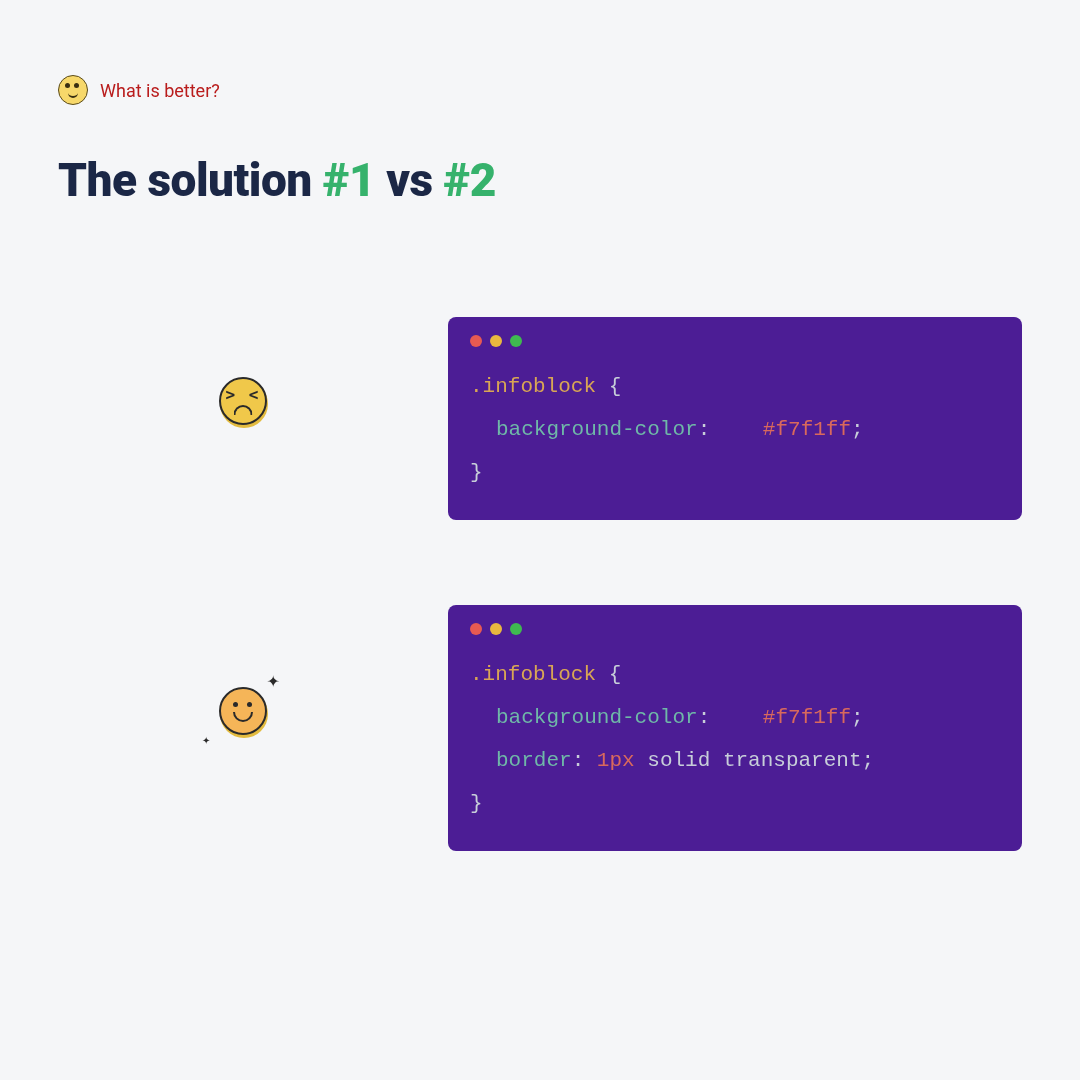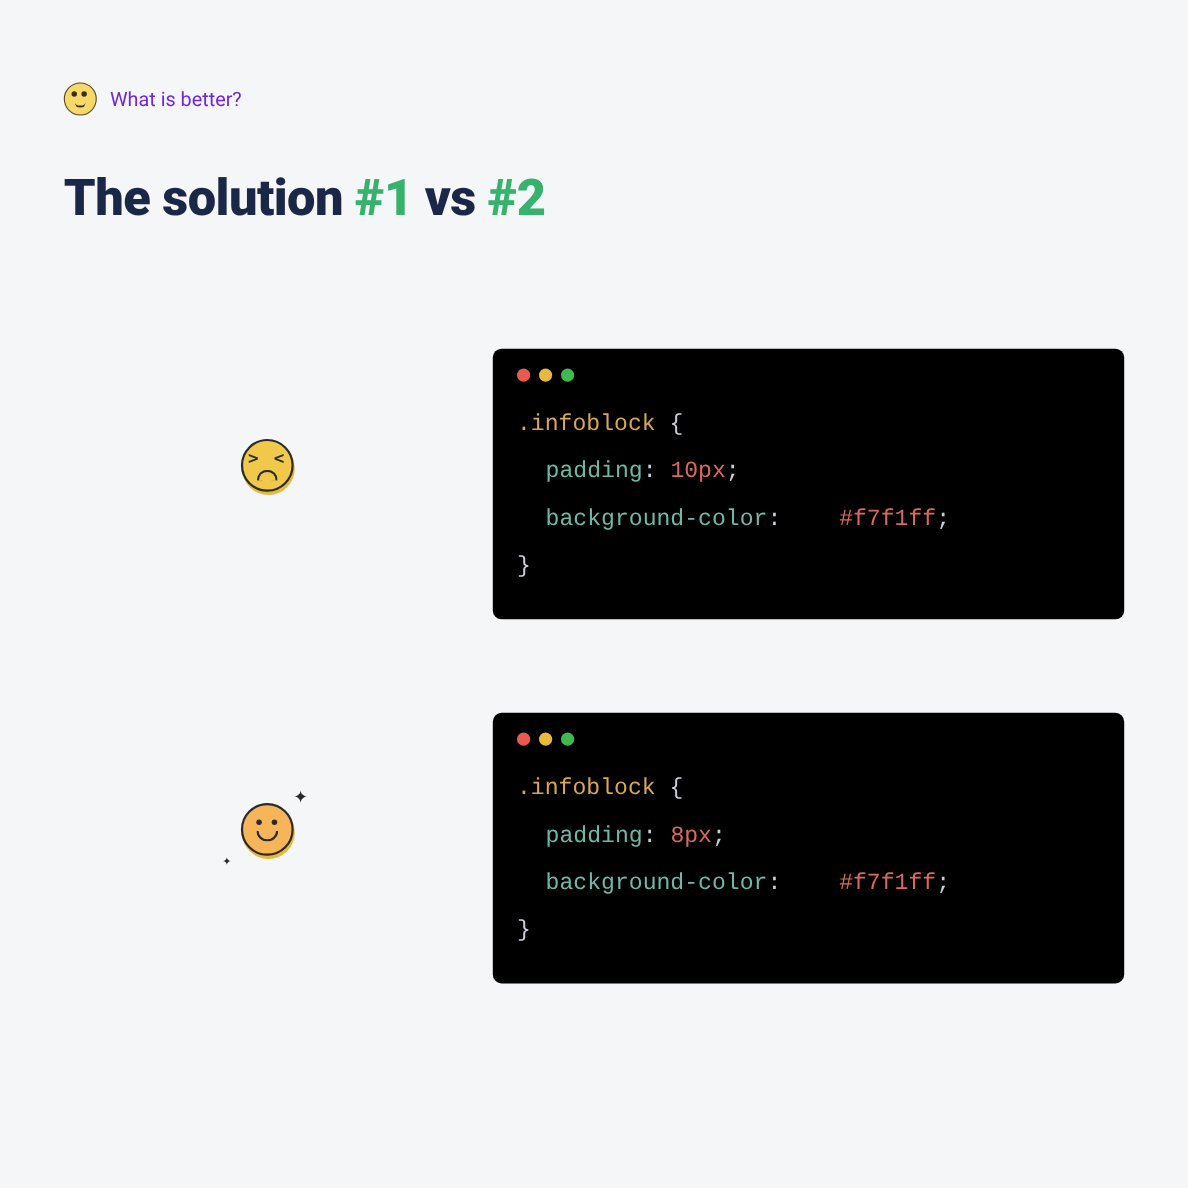--- a/index.html
+++ b/index.html
@@ -34,21 +34,21 @@
   .emoji-thinking::after {
     content: "";
     position: absolute;
     bottom: 6px; left: 9px;
     width: 10px; height: 4px;
     border-bottom: 2px solid #3a2f10;
     border-radius: 0 0 6px 6px;
   }
   .subtitle {
     font-size: 18px;
-    color: #6d28d9;
+    color: #b91c1c;
   }
   h1 {
     font-size: 46px;
     font-weight: 900;
     letter-spacing: -0.5px;
     color: #1b2746;
     margin-bottom: 110px;
     margin-top: 48px;
   }
   h1 .green { color: #36b26c; }
@@ -138,21 +138,21 @@
   .desc {
     font-size: 26px;
     font-weight: 800;
     line-height: 1.4;
     color: #1b2746;
   }
   .desc .green { color: #36b26c; }
 
   .code-window {
     flex: 1;
-    background: #000000;
+    background: #4c1d95;
     border-radius: 8px;
     padding: 18px 22px 26px 22px;
     color: #bfc7d5;
     font-family: "SFMono-Regular", Consolas, "Liberation Mono", Menlo, monospace;
     font-size: 21px;
     line-height: 2.05;
   }
   .dots {
     display: flex;
     gap: 8px;
@@ -193,21 +193,20 @@
       <div class="emoji sad"></div>
     </div>
   </div>
   <div class="code-window">
     <div class="dots">
       <div class="dot red"></div>
       <div class="dot yellow"></div>
       <div class="dot green"></div>
     </div>
     <div class="code-line"><span class="tok-selector">.infoblock</span> <span class="tok-brace">{</span></div>
-    <div class="code-line"><span class="indent"><span class="tok-prop">padding</span><span class="tok-punc">: </span><span class="tok-num">10</span><span class="tok-unit">px</span><span class="tok-punc">;</span></span></div>
     <div class="code-line"><span class="indent"><span class="tok-prop">background-color</span><span class="tok-punc">: </span><span class="tok-val">#f7f1ff</span><span class="tok-punc">;</span></span></div>
     <div class="code-line"><span class="tok-brace">}</span></div>
   </div>
 </div>
 
 <div class="section">
   <div class="left">
     <div class="emoji-wrap">
       <div class="sparkles">
         <span class="spark s1">✦</span>
@@ -216,17 +215,17 @@
       </div>
     </div>
   </div>
   <div class="code-window">
     <div class="dots">
       <div class="dot red"></div>
       <div class="dot yellow"></div>
       <div class="dot green"></div>
     </div>
     <div class="code-line"><span class="tok-selector">.infoblock</span> <span class="tok-brace">{</span></div>
-    <div class="code-line"><span class="indent"><span class="tok-prop">padding</span><span class="tok-punc">: </span><span class="tok-num">8</span><span class="tok-unit">px</span><span class="tok-punc">;</span></span></div>
     <div class="code-line"><span class="indent"><span class="tok-prop">background-color</span><span class="tok-punc">: </span><span class="tok-val">#f7f1ff</span><span class="tok-punc">;</span></span></div>
+    <div class="code-line"><span class="indent"><span class="tok-prop">border</span><span class="tok-punc">: </span><span class="tok-num">1</span><span class="tok-unit">px</span> <span class="tok-ident">solid</span> <span class="tok-ident">transparent</span><span class="tok-punc">;</span></span></div>
     <div class="code-line"><span class="tok-brace">}</span></div>
   </div>
 </div>
 
 </body></html>

